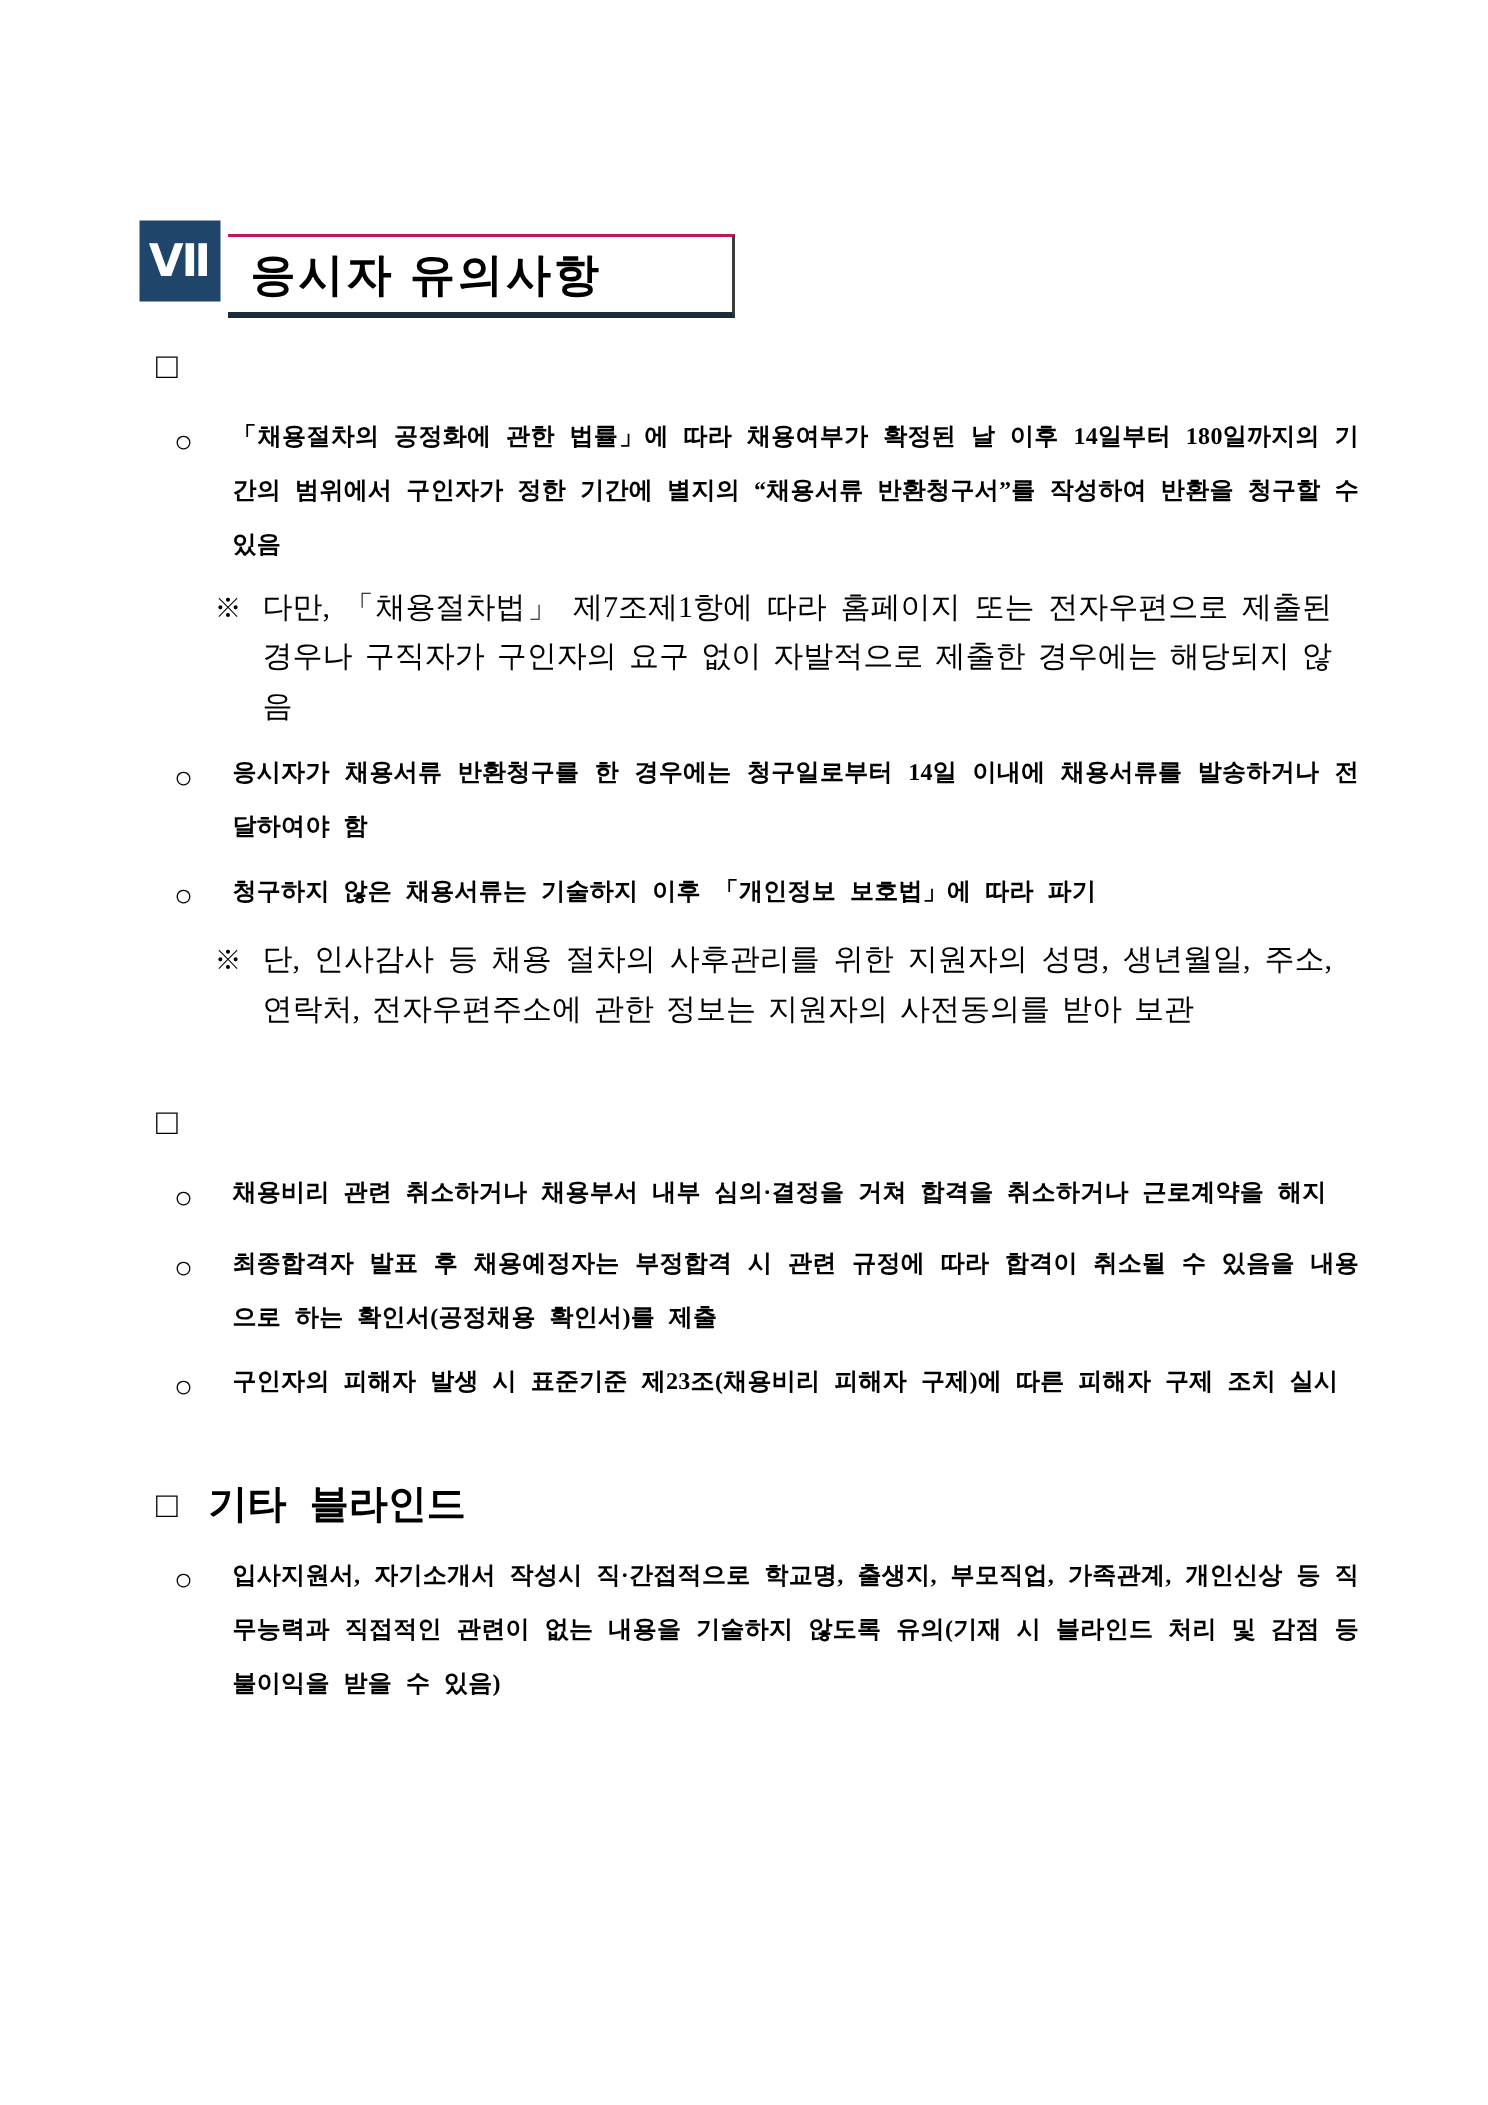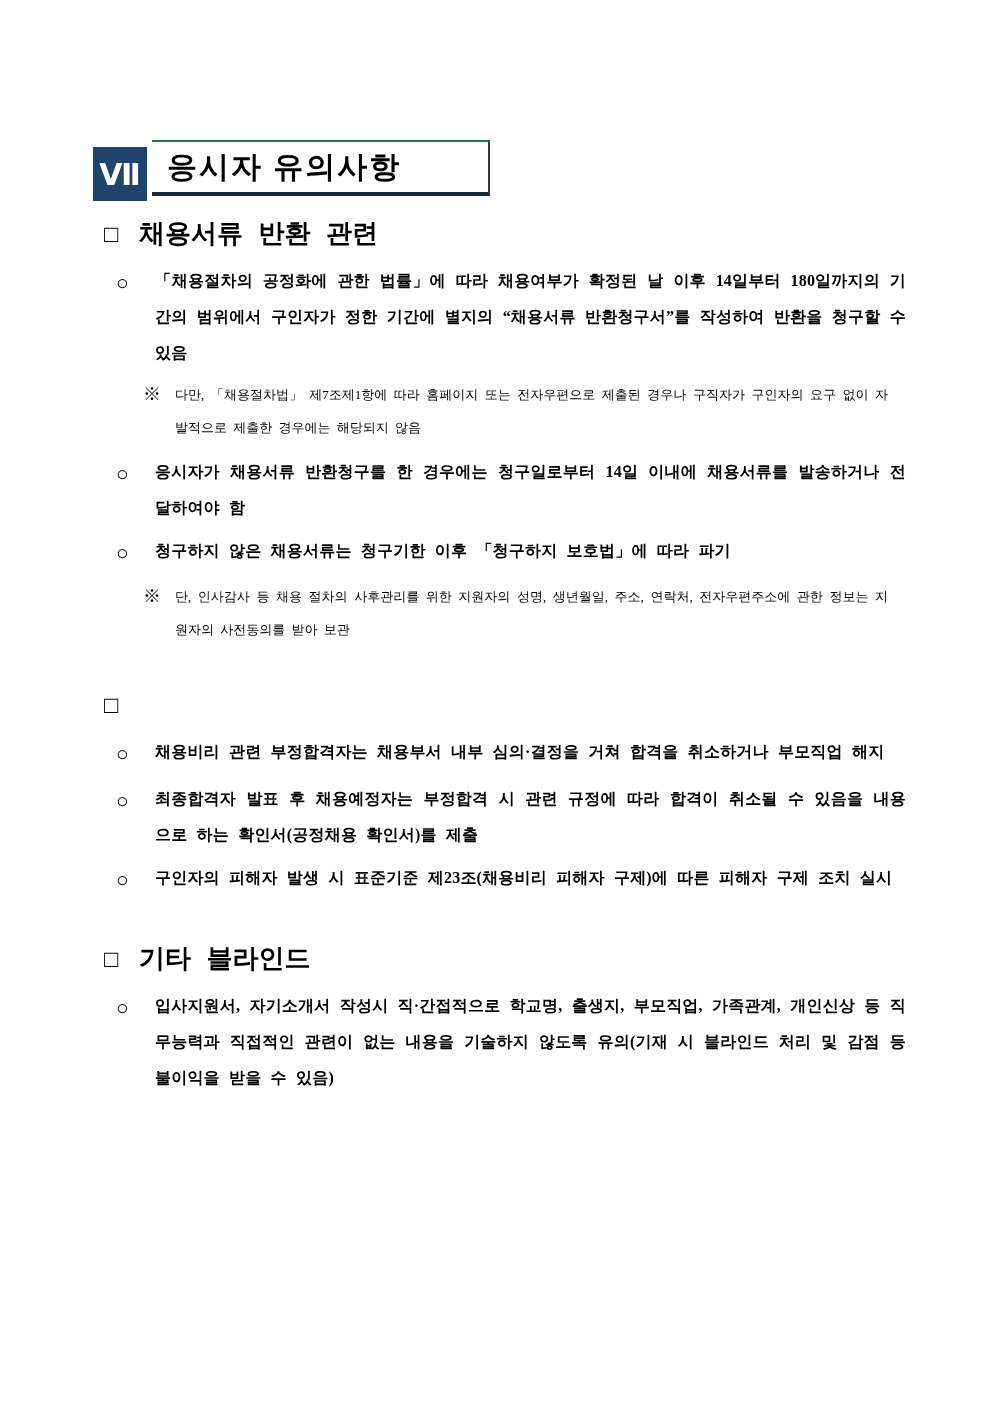--- a/index.html
+++ b/index.html
@@ -26,25 +26,26 @@
     color: #ffffff;
     font-family: "DejaVu Sans", sans-serif;
     font-weight: bold;
     font-size: 30px;
     display: flex; align-items: center; justify-content: center;
     flex: none;
   }
   .title-box {
     margin-left: 5px;
     width: 338px; height: 56px;
-    border-top: 2px solid #15803d;
+    border-top: 2px solid #be185d;
     border-right: 2px solid #3c3c3c;
     border-bottom: 4px solid #1c2b3a;
     display: flex; align-items: center;
     padding-left: 15px;
+    margin-top: 16px;
   }
   .page-title {
     font-family: "Liberation Sans", "DejaVu Sans", sans-serif;
     font-weight: 800;
     font-size: 30px;
     letter-spacing: 2px;
     white-space: nowrap;
   }
 
   
@@ -86,21 +87,21 @@
 
   
   .note { display: flex; margin: 2px 0 10px 50px; }
   .note-marker {
     flex: none; width: 32px;
     font-size: 18px;
     line-height: 33px;
   }
   .note-text {
     flex: 1;
-    font-size: 13px;
+    font-size: 20px;
     line-height: 33px;
     text-align: justify;
     word-spacing: 3px;
     padding-right: 18px;
   }
 </style>
 </head>
 <body>
 
 <div class="page">
@@ -108,59 +109,58 @@
   <div class="doc-header">
     <div class="num-badge">Ⅶ</div>
     <div class="title-box">
       <span class="page-title">응시자 유의사항</span>
     </div>
   </div>
 
   <div class="section">
     <div class="sec-title">
       <span class="sq-marker">□</span>
-      <span>채용서류 반환 관련</span>
     </div>
     <div class="sec-body">
 
       <div class="item">
         <span class="o-marker">○</span>
         <div class="item-text">「채용절차의 공정화에 관한 법률」에 따라 채용여부가 확정된 날 이후 14일부터 180일까지의 기간의 범위에서 구인자가 정한 기간에 별지의 “채용서류 반환청구서”를 작성하여 반환을 청구할 수 있음</div>
       </div>
       <div class="note">
         <span class="note-marker">※</span>
         <div class="note-text">다만, 「채용절차법」 제7조제1항에 따라 홈페이지 또는 전자우편으로 제출된 경우나 구직자가 구인자의 요구 없이 자발적으로 제출한 경우에는 해당되지 않음</div>
       </div>
 
       <div class="item">
         <span class="o-marker">○</span>
         <div class="item-text">응시자가 채용서류 반환청구를 한 경우에는 청구일로부터 14일 이내에 채용서류를 발송하거나 전달하여야 함</div>
       </div>
 
       <div class="item">
         <span class="o-marker">○</span>
-        <div class="item-text">청구하지 않은 채용서류는 청구기한 이후 「청구하지 보호법」에 따라 파기</div>
+        <div class="item-text">청구하지 않은 채용서류는 기술하지 이후 「개인정보 보호법」에 따라 파기</div>
       </div>
       <div class="note">
         <span class="note-marker">※</span>
         <div class="note-text">단, 인사감사 등 채용 절차의 사후관리를 위한 지원자의 성명, 생년월일, 주소, 연락처, 전자우편주소에 관한 정보는 지원자의 사전동의를 받아 보관</div>
       </div>
 
     </div>
   </div>
 
   <div class="section">
     <div class="sec-title">
       <span class="sq-marker">□</span>
     </div>
     <div class="sec-body">
 
       <div class="item">
         <span class="o-marker">○</span>
-        <div class="item-text">채용비리 관련 부정합격자는 채용부서 내부 심의·결정을 거쳐 합격을 취소하거나 부모직업 해지</div>
+        <div class="item-text">채용비리 관련 취소하거나 채용부서 내부 심의·결정을 거쳐 합격을 취소하거나 근로계약을 해지</div>
       </div>
 
       <div class="item">
         <span class="o-marker">○</span>
         <div class="item-text">최종합격자 발표 후 채용예정자는 부정합격 시 관련 규정에 따라 합격이 취소될 수 있음을 내용으로 하는 확인서(공정채용 확인서)를 제출</div>
       </div>
 
       <div class="item">
         <span class="o-marker">○</span>
         <div class="item-text">구인자의 피해자 발생 시 표준기준 제23조(채용비리 피해자 구제)에 따른 피해자 구제 조치 실시</div>

